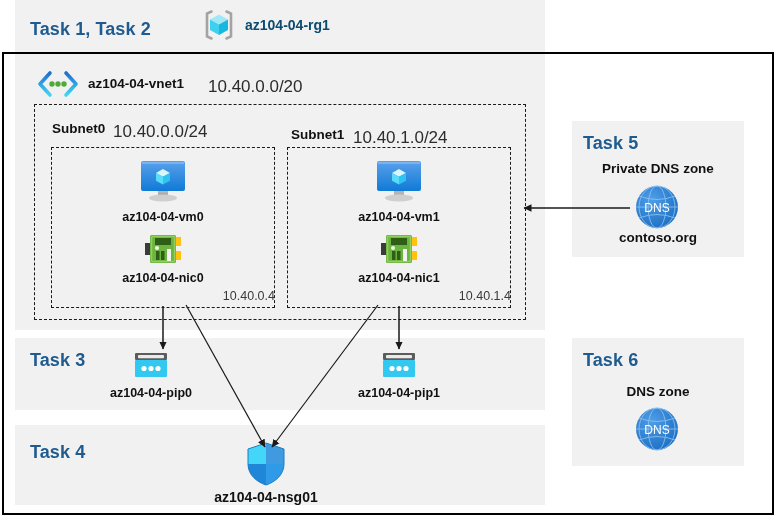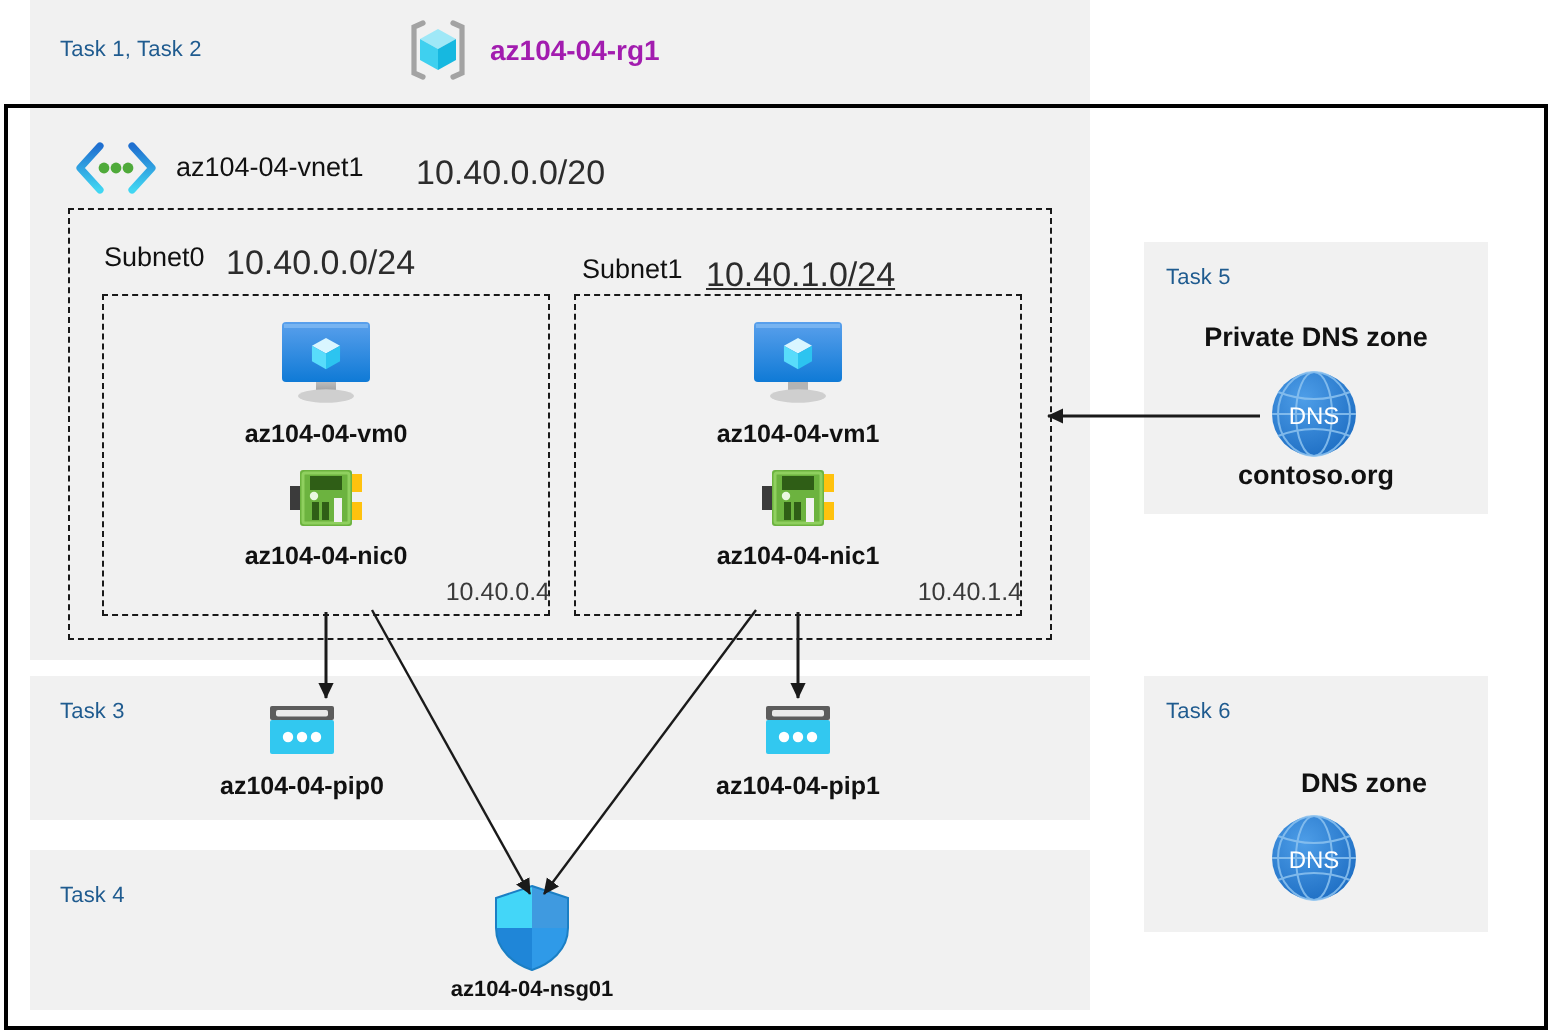--- a/index.html
+++ b/index.html
@@ -13,22 +13,22 @@
     position: relative;
     width: 776px; height: 517px;
     background: #ffffff;
   }
 
   
   .panel { position: absolute; background: #f1f1f1; }
   .task-label {
     position: absolute;
     color: #1f5b8f;
-    font-weight: normal;
-    font-size: 11px;
+    font-weight: bold;
+    font-size: 18px;
     letter-spacing: .1px;
     white-space: nowrap;
   }
 
   
   #rg-outline {
     position: absolute;
     left: 2px; top: 52px;
     width: 772px; height: 463px;
     border: 2px solid #000;
@@ -40,42 +40,42 @@
     position: absolute;
     border: 1.5px dashed #1a1a1a;
     background: transparent;
   }
 
   
   .name {
     position: absolute;
     font-size: 13px;
     font-weight: bold;
-    color: #a21caf;
+    color: #0c4a6e;
     white-space: nowrap;
   }
   .node-label {
     position: absolute;
     font-size: 12.5px;
     font-weight: bold;
     color: #111;
     white-space: nowrap;
     text-align: center;
   }
   .node-ip {
     position: absolute;
     font-size: 12.5px;
     color: #3a3a3a;
     white-space: nowrap;
     text-align: right;
   }
   .hdr-name {
     position: absolute;
     font-size: 13.5px;
-    font-weight: normal;
+    font-weight: bold;
     color: #111;
     white-space: nowrap;
   }
   .hdr-cidr {
     position: absolute;
     font-size: 17px;
     font-weight: normal;
     color: #2c2c2c;
     white-space: nowrap;
   }
@@ -194,21 +194,21 @@
       <rect x="12" y="19" width="3.5" height="9" fill="#2f5e16"></rect>
       <rect x="17" y="19" width="3.5" height="9" fill="#2f5e16"></rect>
       <rect x="23" y="17" width="4" height="12" fill="#f2f2f2"></rect>
       <circle cx="13" cy="16" r="2.1" fill="#eaf7e1"></circle>
     </svg>
   </span>
   <div class="node-label" style="left:51px; top:271px; width:224px;">az104-04-nic0</div>
   <div class="node-ip" style="left:51px; top:289px; width:224px;">10.40.0.4</div>
 
   <div class="hdr-name" style="left:291px; top:127px;">Subnet1</div>
-  <div class="hdr-cidr" style="left:353px; top:128px;text-decoration:underline;">10.40.1.0/24</div>
+  <div class="hdr-cidr" style="left:353px; top:128px;">10.40.1.0/24</div>
 
   <div class="dashed" style="left:287px; top:147px; width:224px; height:161px;"></div>
 
   <span class="icon vm-icon" style="left:372px; top:158px;">
     <svg width="54" height="46" viewBox="0 0 54 46">
       <defs>
         <linearGradient id="vmg1" x1="0" y1="0" x2="0" y2="1">
           <stop offset="0%" stop-color="#5aa0ec"></stop>
           <stop offset="100%" stop-color="#0f7ad6"></stop>
         </linearGradient>
@@ -282,21 +282,21 @@
       </defs>
       <g clip-path="url(#shclip)">
         <rect x="0" y="0" width="20" height="22" fill="#43d6f8"></rect>
         <rect x="20" y="0" width="20" height="22" fill="#3f9ae0"></rect>
         <rect x="0" y="22" width="20" height="22" fill="#1f86d8"></rect>
         <rect x="20" y="22" width="20" height="22" fill="#2f9ae8"></rect>
       </g>
       <path d="M20 1 L38 7 L38 22 C38 33 29 40 20 43 C11 40 2 33 2 22 L2 7 Z" fill="none" stroke="#1b7fc4" stroke-width="1"></path>
     </svg>
   </span>
-  <div class="node-label" style="left:151px; top:489px; width:230px; font-size:11px;">az104-04-nsg01</div>
+  <div class="node-label" style="left:151px; top:489px; width:230px; font-size:14px;">az104-04-nsg01</div>
 
   <div class="panel" style="left:572px; top:121px; width:172px; height:136px;"></div>
   <div class="task-label" style="left:583px; top:133px;">Task 5</div>
   <div class="center-title" style="left:572px; top:161px; width:172px;">Private DNS zone</div>
 
   <span class="icon dns-icon" style="left:633px; top:183px;">
     <svg width="48" height="48" viewBox="0 0 48 48">
       <defs>
         <radialGradient id="dnsg1" cx="38%" cy="32%" r="72%">
           <stop offset="0%" stop-color="#4e9ee8"></stop>
@@ -311,21 +311,21 @@
         <path d="M6 13 Q24 20 42 13"></path>
         <path d="M6 35 Q24 28 42 35"></path>
       </g>
       <text x="24" y="29" text-anchor="middle" font-size="12" font-family="Liberation Sans, sans-serif" fill="#ffffff">DNS</text>
     </svg>
   </span>
   <div class="center-title" style="left:572px; top:230px; width:172px;">contoso.org</div>
 
   <div class="panel" style="left:572px; top:338px; width:172px; height:128px;"></div>
   <div class="task-label" style="left:583px; top:350px;">Task 6</div>
-  <div class="center-title" style="left:596px; top:384px; width:172px;">DNS zone</div>
+  <div class="center-title" style="left:572px; top:384px; width:172px;">DNS zone</div>
 
   <span class="icon dns-icon" style="left:633px; top:405px;">
     <svg width="48" height="48" viewBox="0 0 48 48">
       <defs>
         <radialGradient id="dnsg2" cx="38%" cy="32%" r="72%">
           <stop offset="0%" stop-color="#4e9ee8"></stop>
           <stop offset="100%" stop-color="#1f6fc4"></stop>
         </radialGradient>
       </defs>
       <circle cx="24" cy="24" r="21" fill="url(#dnsg2)"></circle>

